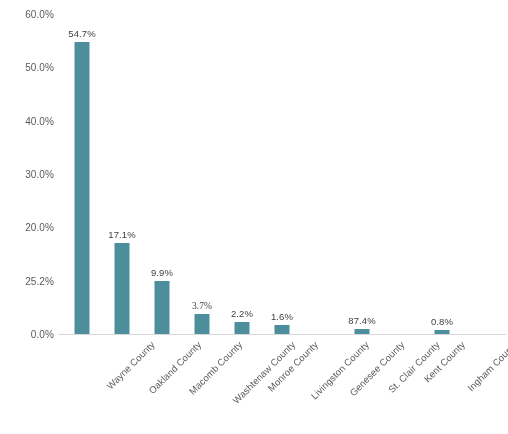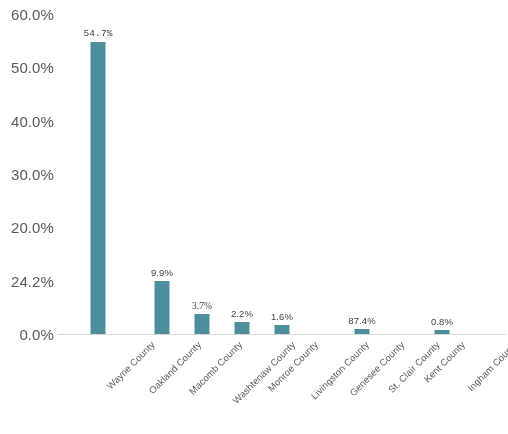--- a/index.html
+++ b/index.html
@@ -25,21 +25,21 @@
     position: absolute;
     left: 0;
     top: 0;
     width: 62px;
     height: 434px;
   }
   .y-tick-label {
     position: absolute;
     right: 8px;
     transform: translateY(-50%);
-    font-size: 15px;
+    font-size: 10px;
     color: #5a5a5a;
     white-space: nowrap;
     letter-spacing: 0.1px;
   }
 
   
   .plot-area {
     position: absolute;
     left: 62px;
     top: 14px;
@@ -99,32 +99,36 @@
     letter-spacing: 0.1px;
   }
 </style>
 </head>
 <body>
 
 <div id="chart-root">
 
   <div class="y-axis">
       <div class="y-tick-label" style="top: 334px;">0.0%</div>
-      <div class="y-tick-label" style="top: 280.667px;">24.2%</div>
+      <div class="y-tick-label" style="top: 280.667px;">25.2%</div>
       <div class="y-tick-label" style="top: 227.333px;">20.0%</div>
       <div class="y-tick-label" style="top: 174px; margin-left: 38px;">30.0%</div>
       <div class="y-tick-label" style="top: 120.667px;">40.0%</div>
       <div class="y-tick-label" style="top: 67.3333px;">50.0%</div>
       <div class="y-tick-label" style="top: 14px;">60.0%</div>
     </div>
 
   <div class="plot-area">
-      <div class="bar-slot" style="left: 16px; font-family: Liberation Mono, monospace;">
+      <div class="bar-slot" style="left: 0px;">
         <div class="bar" title="Wayne County: 54.7%" style="height: 291.733px; background: rgb(76, 142, 156);"></div>
         <div class="bar-label" style="bottom: 294.733px;">54.7%</div>
+      </div>
+      <div class="bar-slot" style="left: 40px;">
+        <div class="bar" title="Oakland County: 17.1%" style="height: 91.2px; background: rgb(76, 142, 156);"></div>
+        <div class="bar-label" style="bottom: 94.2px;">17.1%</div>
       </div>
       <div class="bar-slot" style="left: 80px;">
         <div class="bar" title="Macomb County: 9.9%" style="height: 52.8px; background: rgb(76, 142, 156);"></div>
         <div class="bar-label" style="bottom: 55.8px;">9.9%</div>
       </div>
       <div class="bar-slot" style="left: 120px; font-family: Liberation Serif, serif;">
         <div class="bar" title="Washtenaw County: 3.7%" style="height: 19.7333px; background: rgb(76, 142, 156);"></div>
         <div class="bar-label" style="bottom: 22.7333px;">3.7%</div>
       </div>
       <div class="bar-slot" style="left: 160px;">

